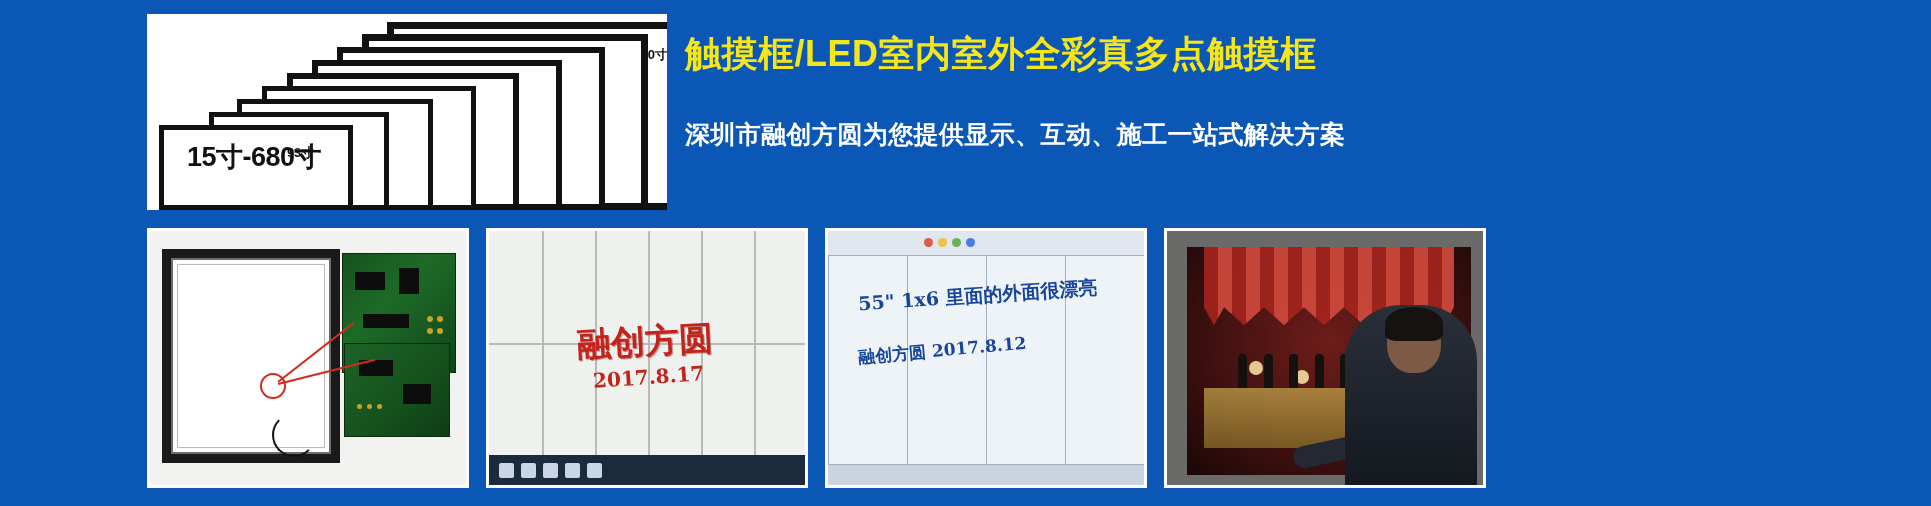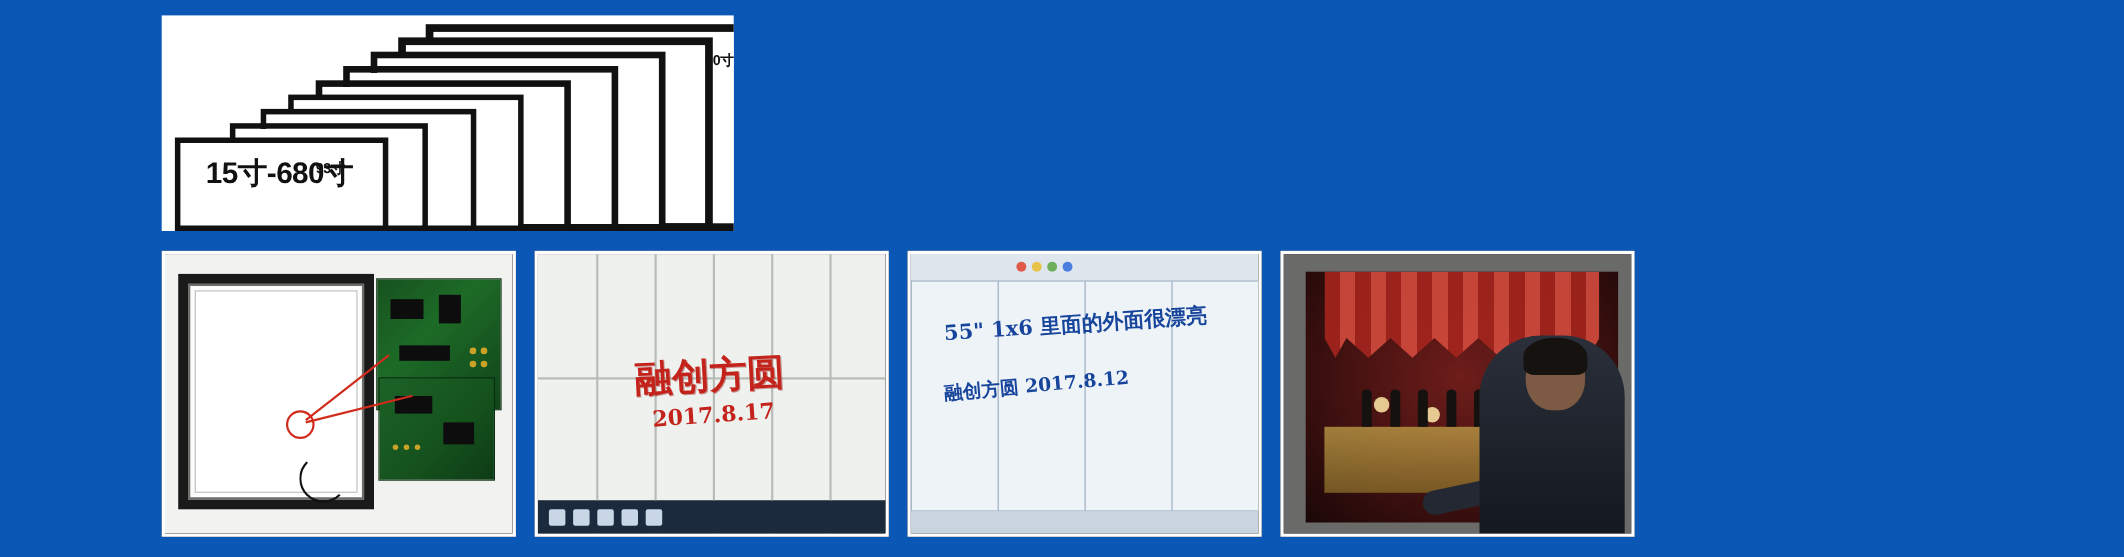--- a/index.html
+++ b/index.html
@@ -260,20 +260,22 @@
       <span class="screen-label" style="left:95px; top:124px;">110寸</span>
 
       <div class="screen" style="left:12px; top:111px; width:194px; height:85px; border-width:5px;"></div>
       <span class="screen-label" style="left:140px; top:130px;">93寸</span>
 
       <span class="range-label">15寸-680寸</span>
     </div>
   </div>
 
   <div class="copy">
+    <div class="headline">触摸框/LED室内室外全彩真多点触摸框</div>
+    <div class="subhead">深圳市融创方圆为您提供显示、互动、施工一站式解决方案</div>
   </div>
 
   <div class="photo-strip">
 
     <div class="photo p1">
       <div class="bg"></div>
       <div class="frame-outer">
         <div class="frame-inner"></div>
       </div>
       <div class="pcb">

